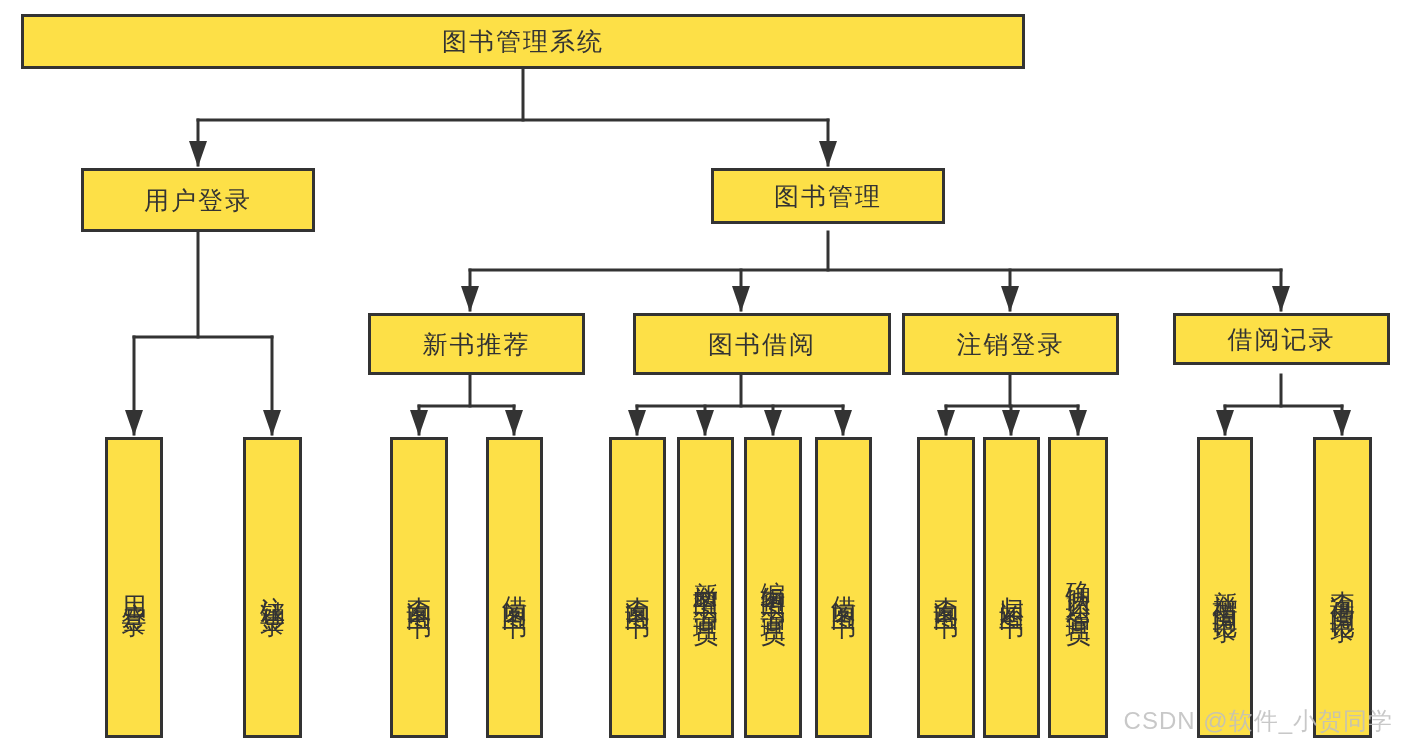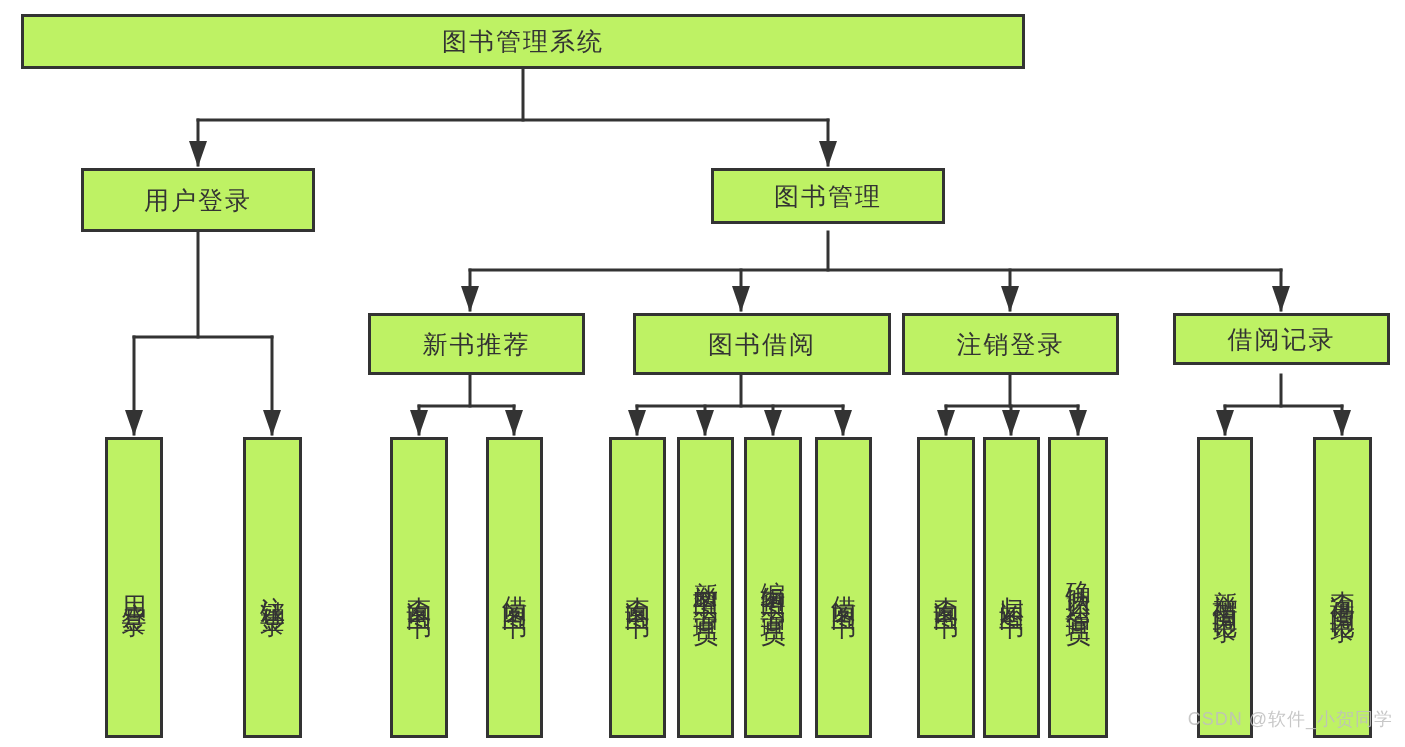--- a/index.html
+++ b/index.html
@@ -13,21 +13,21 @@
   #stage {
     position: absolute; left: 0; top: 0;
     width: 1405px; height: 747px;
   }
   #connectors {
     position: absolute; left: 0; top: 0; z-index: 1;
   }
   .node {
     position: absolute;
     box-sizing: border-box;
-    background: #bef264;
+    background: #fde047;
     border: 3px solid var(--line, #333333);
     color: var(--text, #333333);
     display: flex;
     align-items: center;
     justify-content: center;
     z-index: 2;
   }
   .node.h span {
     font-size: 25px;
     letter-spacing: 2px;
@@ -40,22 +40,22 @@
   .node.v span {
     writing-mode: vertical-rl;
     text-orientation: mixed;
     font-size: 25px;
     letter-spacing: 6px;
     line-height: 1;
   }
   #watermark {
     position: absolute;
     right: 12px;
-    bottom: 16px;
-    font-size: 18px;
+    bottom: 10px;
+    font-size: 24px;
     letter-spacing: 1px;
     color: var(--watermark, #bfbfbf);
     opacity: 0.85;
     z-index: 3;
     white-space: nowrap;
   }
 </style>
 </head>
 <body>
 

